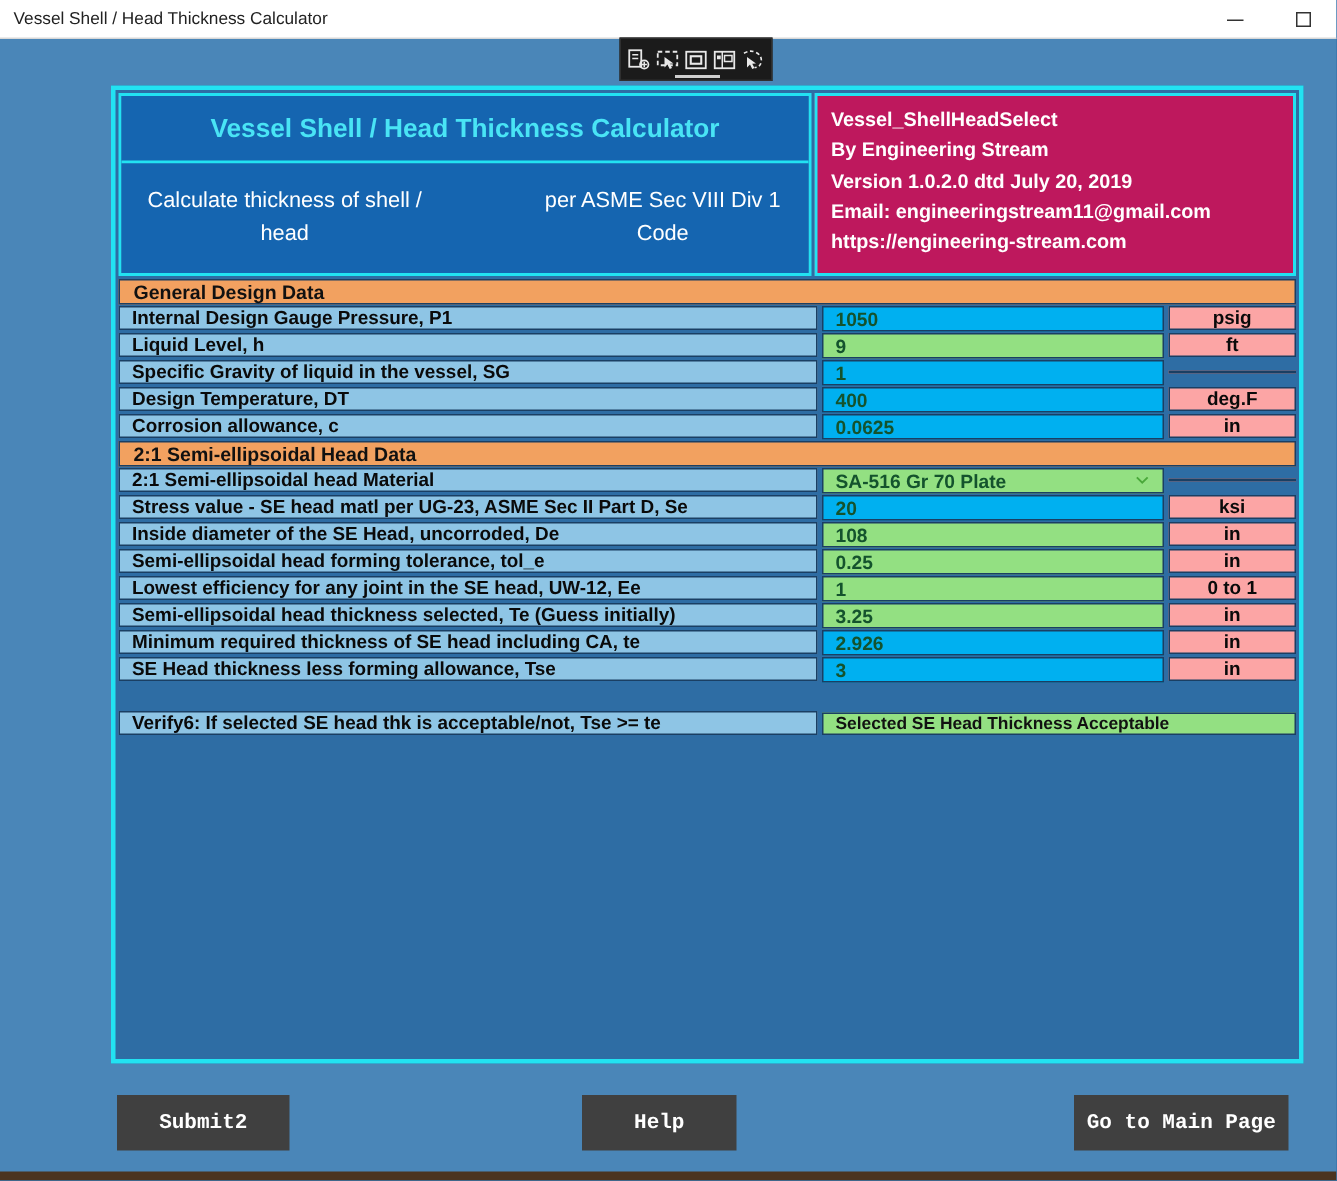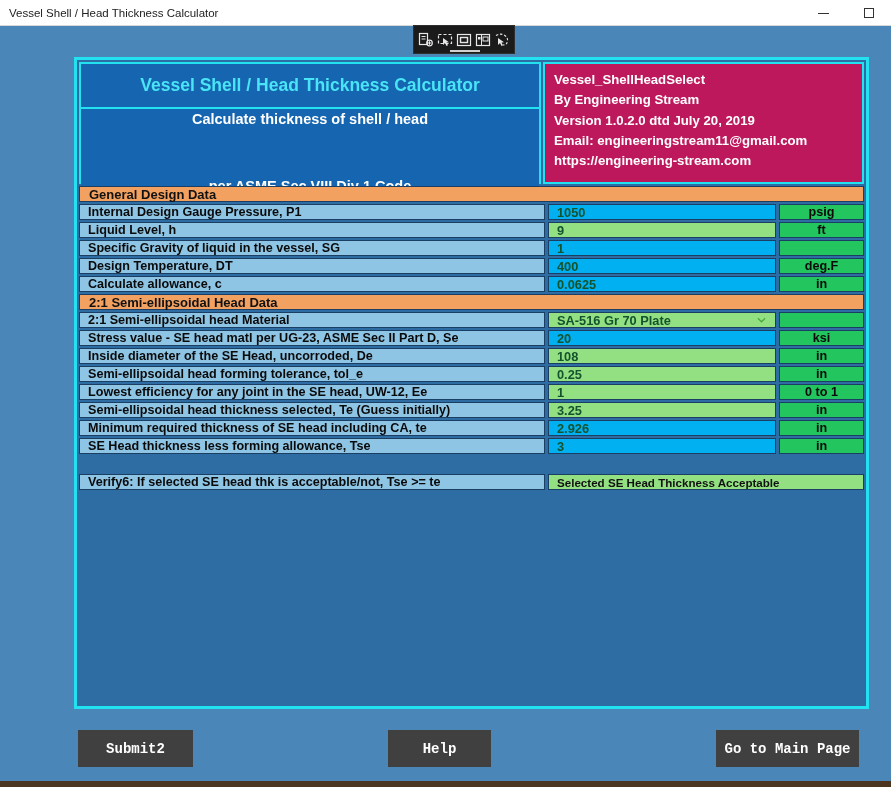--- a/index.html
+++ b/index.html
@@ -76,37 +76,37 @@
     background: #1565b0;
     border-bottom: 2px solid #22e2f2;
     display: flex; align-items: center; justify-content: center;
     color: #49e4f5; font-size: 17.5px; font-weight: bold;
     text-align: center;
   }
   .hdr-sub {
     flex: 1;
     background: #1565b0;
     display: flex; align-items: center; justify-content: center;
-    flex-direction: column;
-    color: #ffffff; font-size: 14.5px; font-weight: bold;
+    flex-direction: row;
+    color: #ffffff; font-size: 14.5px; font-weight: normal;
     text-align: center; line-height: 1.45; gap: 46px;
   }
   .header-right {
     flex: 1;
     background: #be185d;
     border: 2px solid #22e2f2;
     padding: 6px 0 0 9px;
     color: #ffffff; font-size: 13.2px; font-weight: bold;
     line-height: 1.54;
   }
   .header-right div { white-space: nowrap; }
 
   
   .table { margin-top: 2px; }
-  .row { display: flex; height: 16px; margin-bottom: 2px; }
+  .row { display: flex; height: 16px; margin-bottom: 2px; align-items: center; }
   .row:last-child { margin-bottom: 0; }
 
   .section-head {
     width: 100%;
     background: #f2a160;
     border: 1px solid #1a3f63;
     display: flex; align-items: center;
     padding-left: 9px;
     font-size: 13px; font-weight: bold; color: #111;
   }
@@ -127,21 +127,21 @@
     display: flex; align-items: center;
     padding-left: 8px;
     font-size: 12.8px; font-weight: bold; color: #14532d;
     margin-right: 3px;
     position: relative;
   }
   .cell-value.calc { background: #00b0f0; }
   .cell-value.input { background: #93e082; }
   .cell-unit {
     flex: 1;
-    background: #22c55e;
+    background: #fca5a5;
     border: 1px solid #1a3f63;
     display: flex; align-items: center; justify-content: center;
     font-size: 12.6px; font-weight: bold; color: #0a0a0a;
   }
   .cell-verify {
     flex: 1;
     background: #93e082;
     border: 1px solid #1a3f63;
     display: flex; align-items: center;
     padding-left: 8px;
@@ -256,21 +256,21 @@
       <div class="cell-label">Specific Gravity of liquid in the vessel, SG</div>
       <div class="cell-value calc">1</div>
       <div class="cell-unit"></div>
     </div>
     <div class="row">
       <div class="cell-label">Design Temperature, DT</div>
       <div class="cell-value calc">400</div>
       <div class="cell-unit">deg.F</div>
     </div>
     <div class="row">
-      <div class="cell-label">Calculate allowance, c</div>
+      <div class="cell-label">Corrosion allowance, c</div>
       <div class="cell-value calc">0.0625</div>
       <div class="cell-unit">in</div>
     </div>
 
     <div class="row">
       <div class="section-head">2:1 Semi-ellipsoidal Head Data</div>
     </div>
 
     <div class="row">
       <div class="cell-label">2:1 Semi-ellipsoidal head Material</div>

